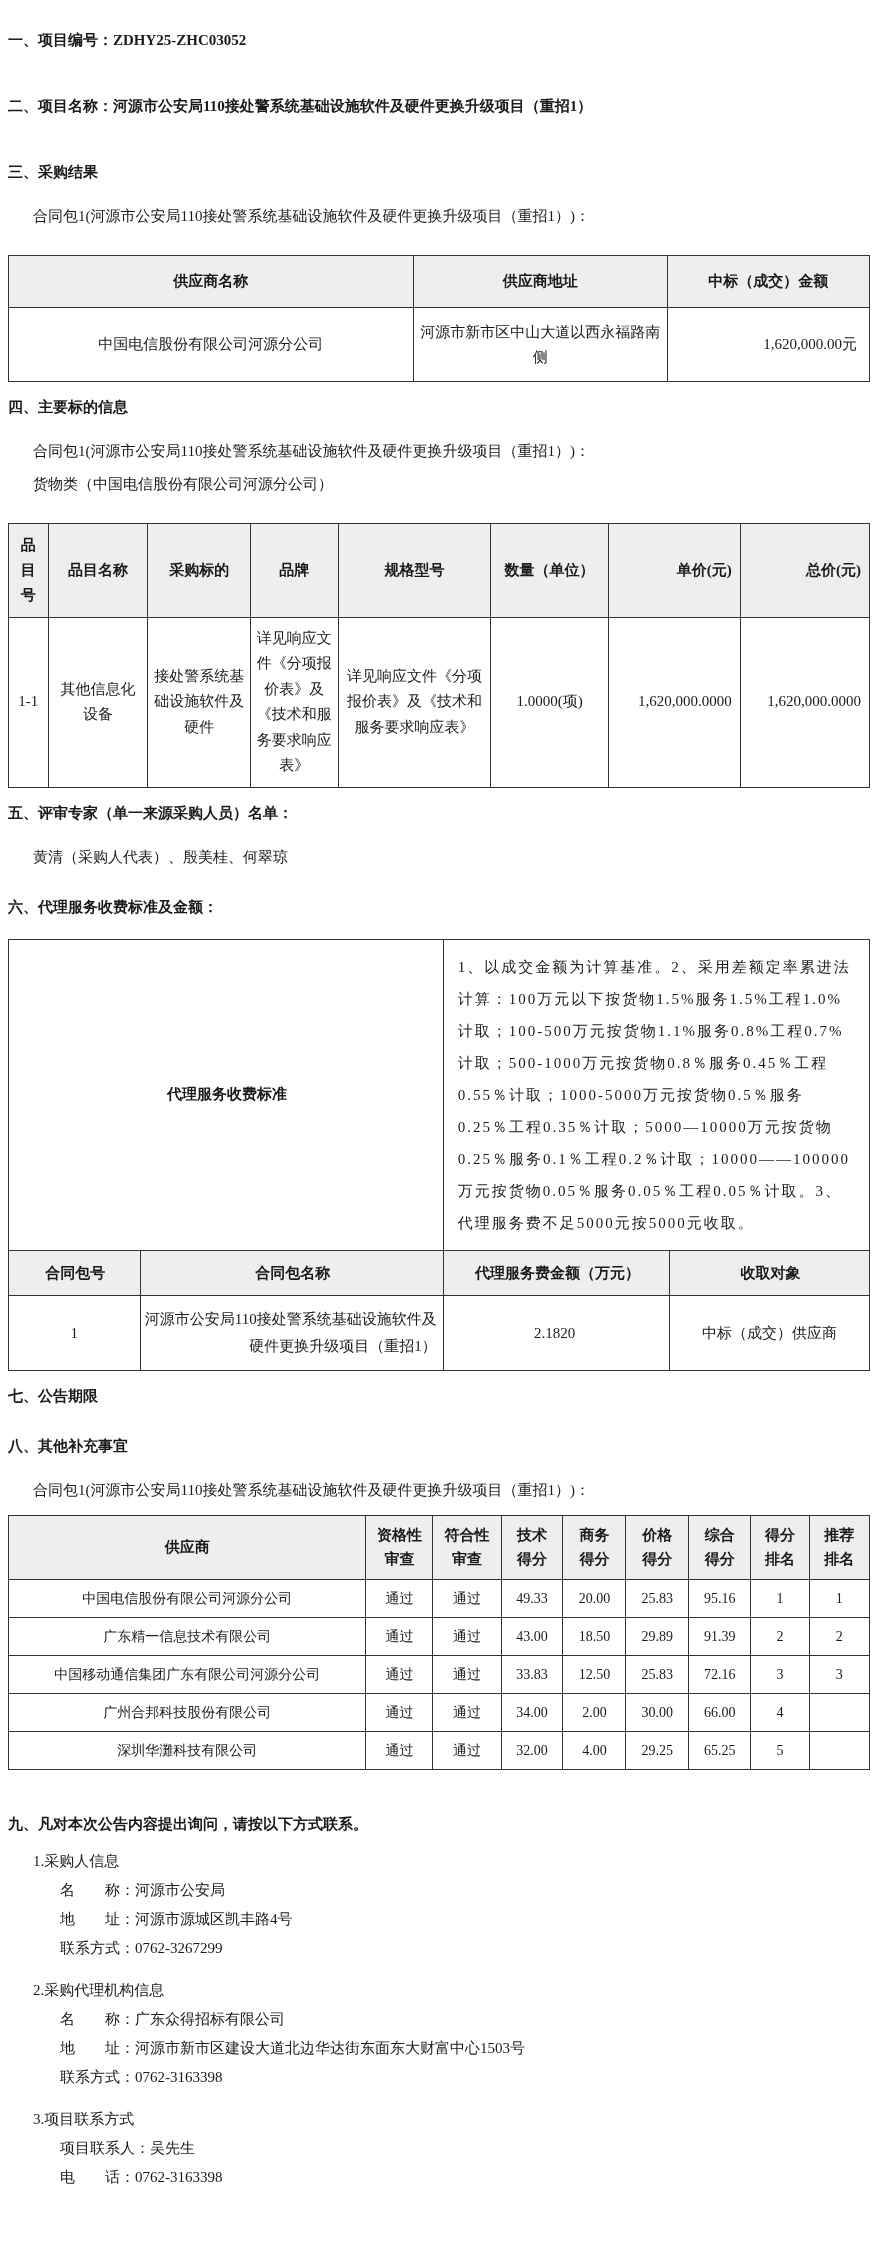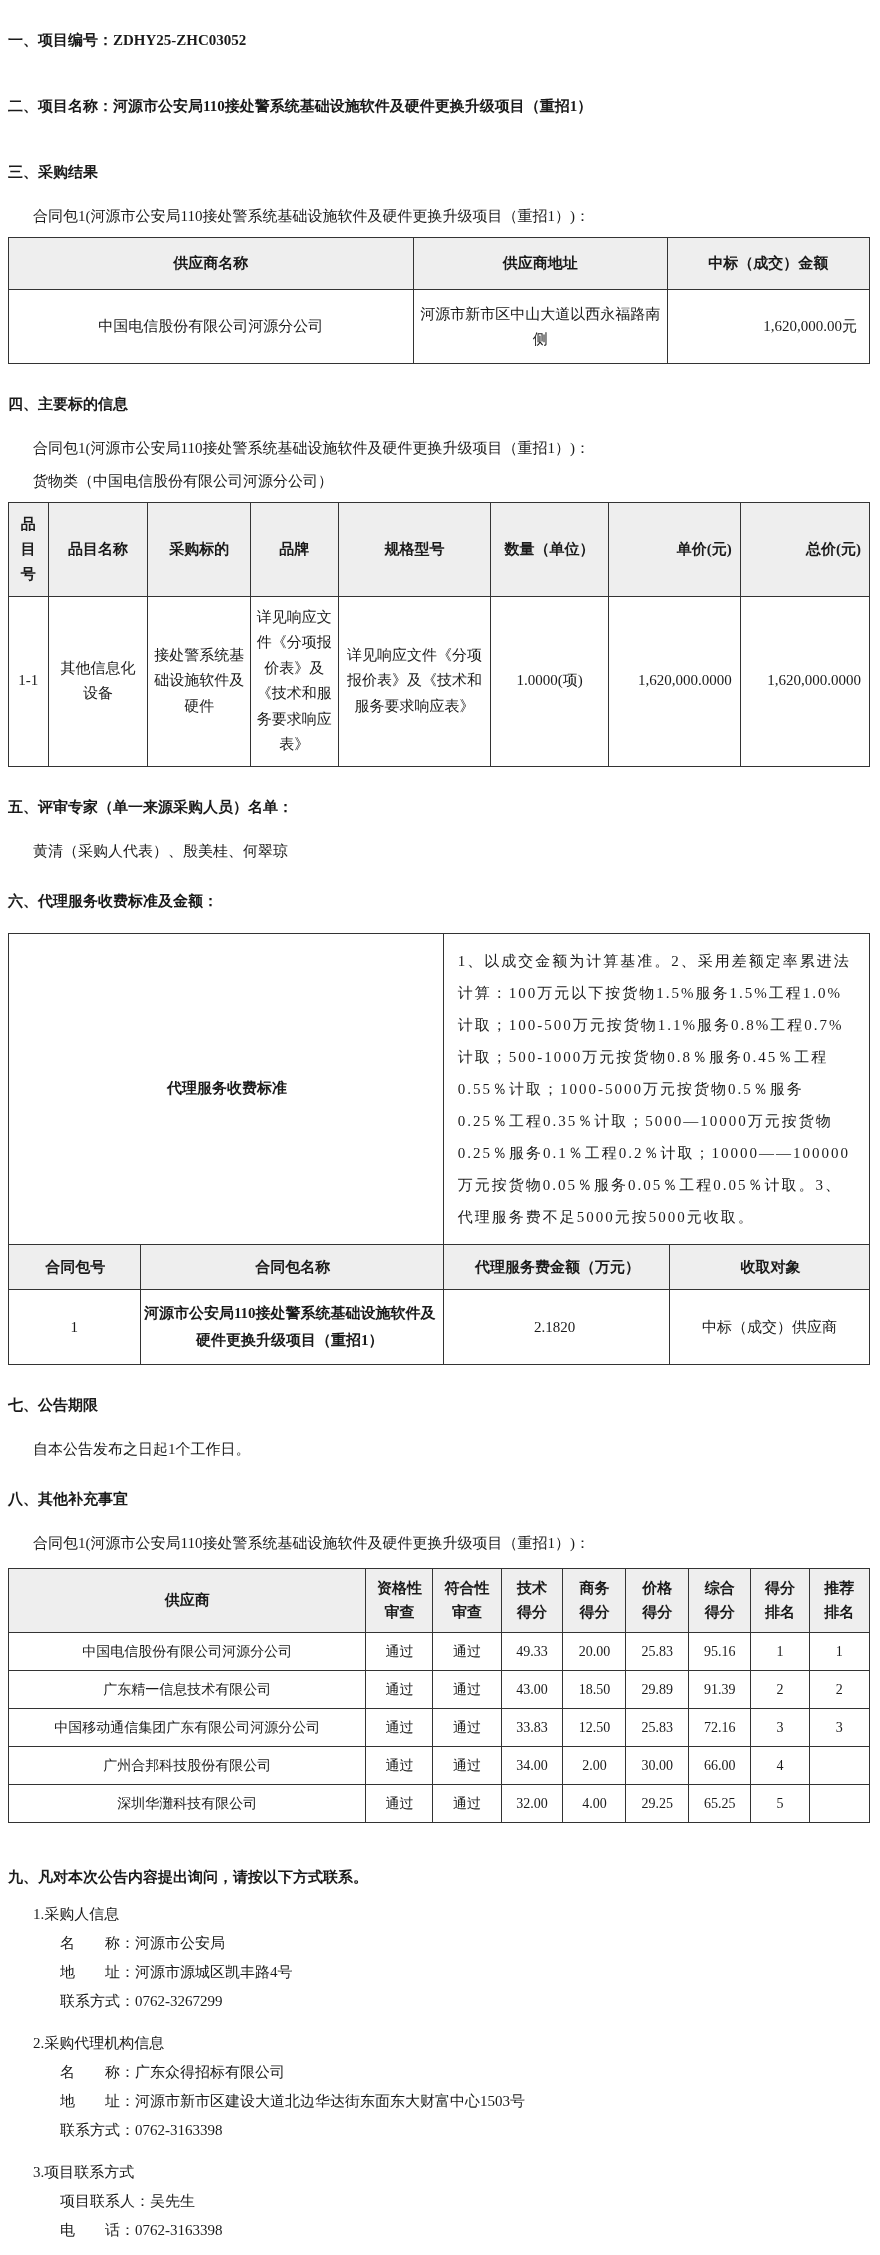--- a/index.html
+++ b/index.html
@@ -11,30 +11,30 @@
     font-size:15px;
     color:#1a1a1a;
   }
   .sec{
     font-size:15px;
     font-weight:700;
     margin:46px 0 0 0;
     line-height:20px;
   }
   .sec.first{margin-top:0;}
-  .sec.mt34{margin-top:30px;}
+  .sec.mt34{margin-top:15px;}
   .sec.mt30{margin-top:30px;}
   p{margin:0;}
   .indent{margin:24px 0 0 25px;line-height:20px;}
   .sub{margin:13px 0 0 25px;line-height:20px;}
   .tbl{
     width:100%;
     border-collapse:collapse;
     table-layout:fixed;
-    margin-top:11px;
+    margin-top:29px;
   }
   .tbl th,.tbl td{
     border:1px solid #333333;
     text-align:center;
     vertical-align:middle;
     font-size:15px;
     line-height:1.65;
     padding:10px 6px;
     overflow:hidden;
   }
@@ -53,21 +53,21 @@
   .tbl-items th:nth-child(7),.tbl-items th:nth-child(8),
   .tbl-items td:nth-child(7),.tbl-items td:nth-child(8){text-align:right;padding-right:8px;}
   .tbl-fee{margin-top:22px;}
   .tbl-fee th.fee-label{background:#ffffff;font-weight:700;}
   .tbl-fee td.fee-text{
     text-align:left;
     line-height:32px;
     padding:11px 14px;
     letter-spacing:2px;
   }
-  .tbl-fee td.pkg-name{text-align:center;padding-left:2px;line-height:1.8;font-weight:bold;}
+  .tbl-fee td.pkg-name{text-align:right;padding-left:2px;line-height:1.8;}
   .tbl-fee td.num{text-align:center;padding-right:10px;}
   .tbl-score{margin-top:15px;}
   .tbl-score th{padding:8px 2px;line-height:1.55;}
   .tbl-score td{padding:7px 2px;font-size:14px;}
   .cgroup-title{margin:13px 0 0 25px;line-height:29px;}
   .cline{margin:0 0 0 52px;line-height:29px;}
   .s9-heading{margin-top:44px;}
 </style>
 </head>
 <body>
@@ -169,21 +169,20 @@
     <tr>
       <td>1</td>
       <td class="pkg-name">河源市公安局110接处警系统基础设施软件及硬件更换升级项目（重招1）</td>
       <td class="num">2.1820</td>
       <td>中标（成交）供应商</td>
     </tr>
   </tbody>
     </table>
 
   <h2 class="sec mt34">七、公告期限</h2>
-  <p class="indent">自本公告发布之日起1个工作日。</p>
 
   <h2 class="sec mt30">八、其他补充事宜</h2>
   <p class="indent">合同包1(河源市公安局110接处警系统基础设施软件及硬件更换升级项目（重招1）)：</p>
   <table class="tbl tbl-score">
     <colgroup>
       <col style="width:41.5%">
         <col style="width:7.8%">
         <col style="width:7.9%">
         <col style="width:7.2%">
       <col style="width:7.3%">

